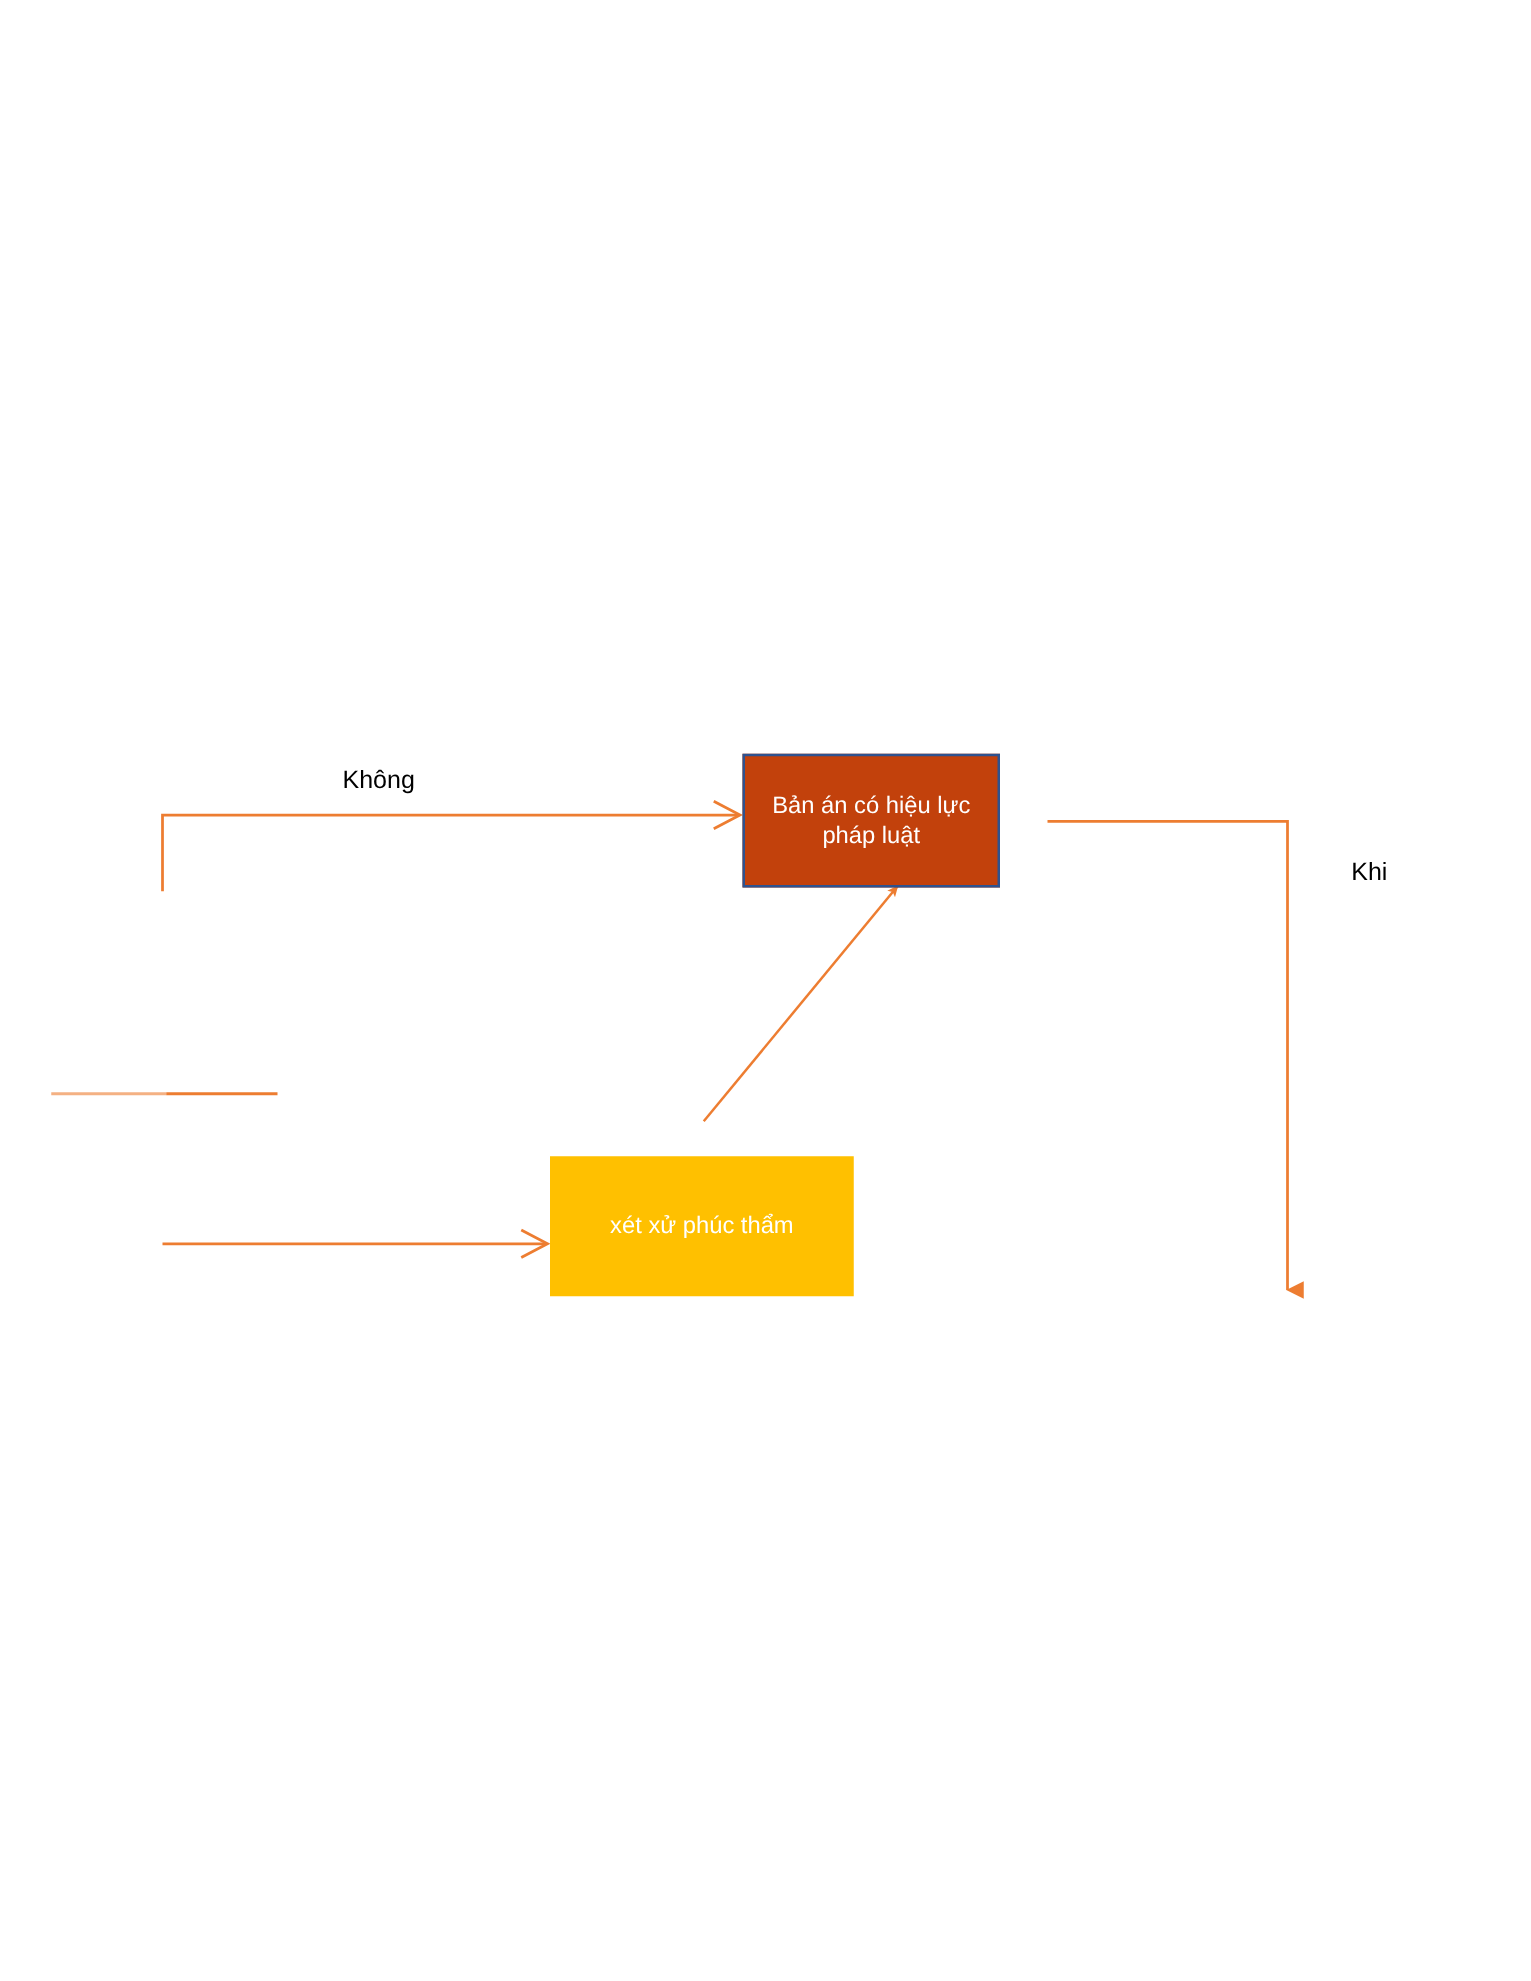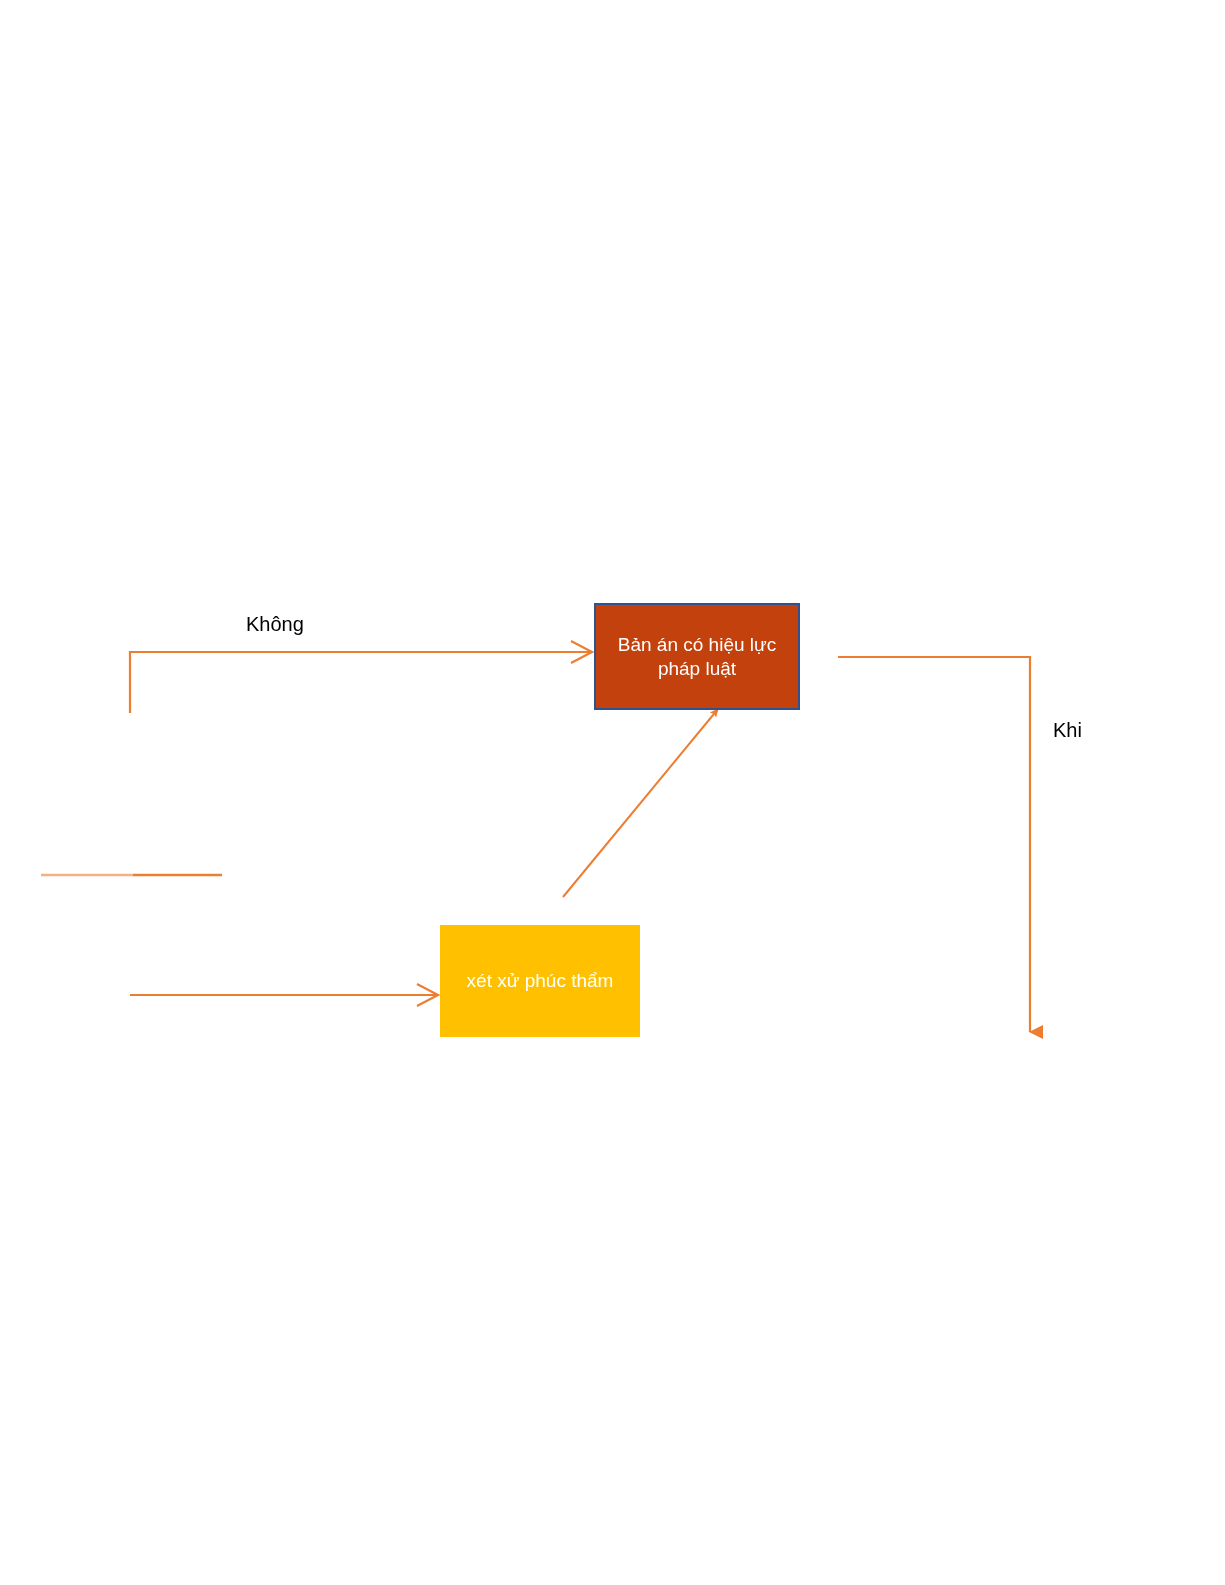--- a/index.html
+++ b/index.html
@@ -59,39 +59,40 @@
     width: 206px;
     height: 107px;
     background: #c2410c;
     border: 2px solid #2E528F;
     font-size: 19px;
   }
   
   #node-phuc-tham {
     left: 440px;
     top: 925px;
-    width: 200px;
+    width: 243px;
     height: 112px;
     background: #FFC000;
     font-size: 19px;
   }
   .edge-label {
     position: absolute;
     color: #000000;
     font-size: 20px;
     white-space: nowrap;
     z-index: 3;
+    margin-left: 28px;
   }
   #label-khong {
     left: 246px;
     top: 613px;
   }
   #label-khi {
     left: 1053px;
-    top: 719px;
+    top: 687px;
   }
 </style>
 </head>
 <body>
 
 <div id="canvas">
 
   <svg id="connectors" viewBox="0 0 1225 1585" width="1225" height="1585" xmlns="http://www.w3.org/2000/svg">
     <defs>
       <marker id="arrow-filled" markerWidth="10" markerHeight="10" refX="8" refY="4" orient="auto" markerUnits="userSpaceOnUse">

